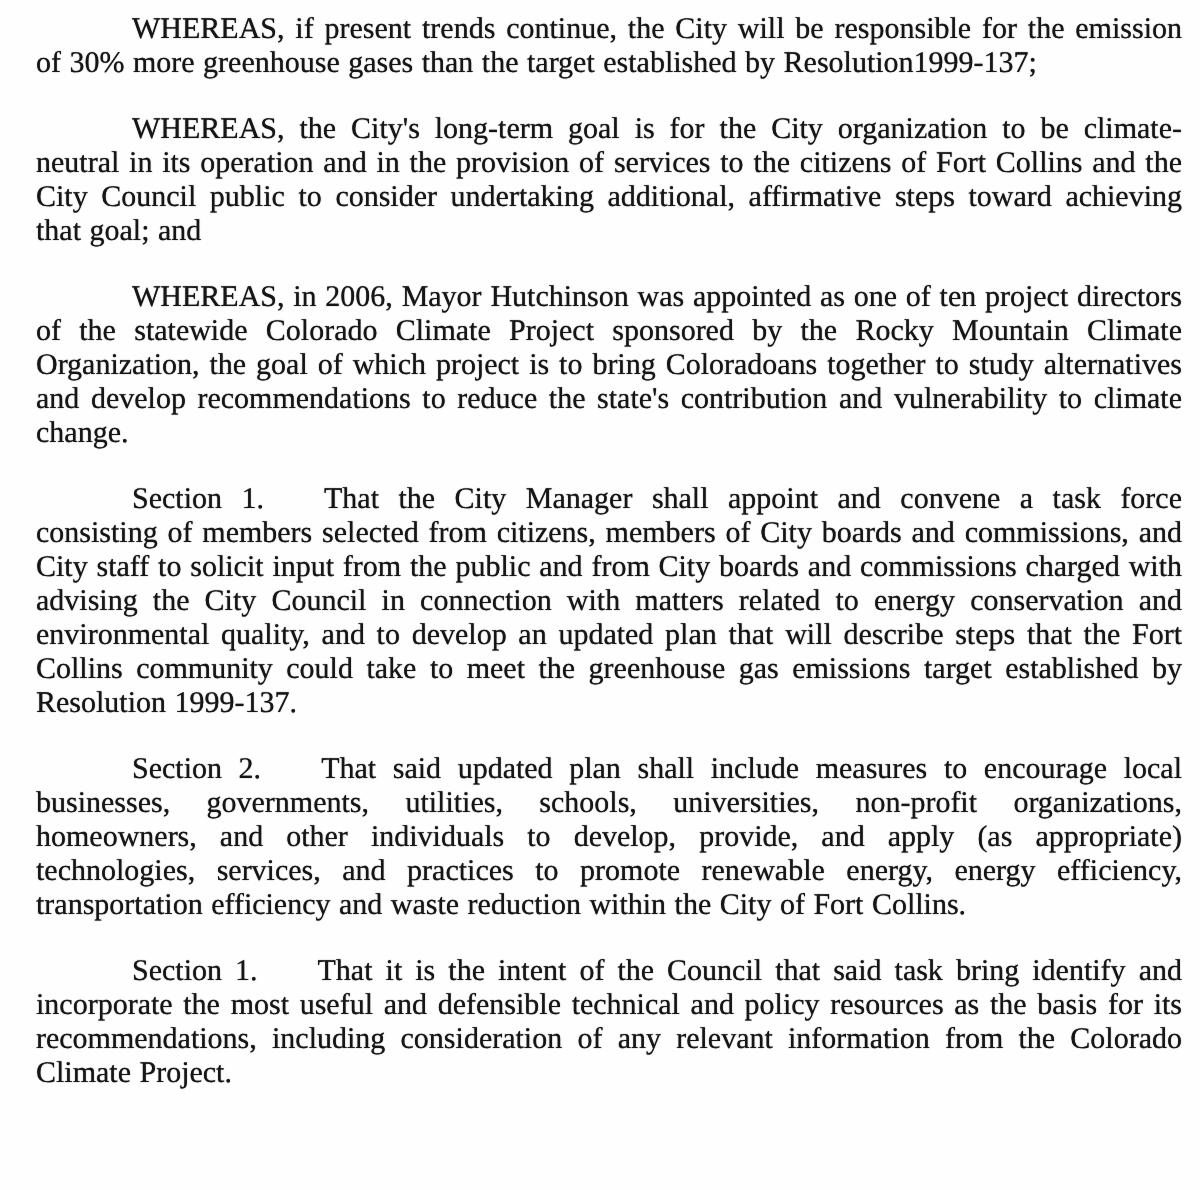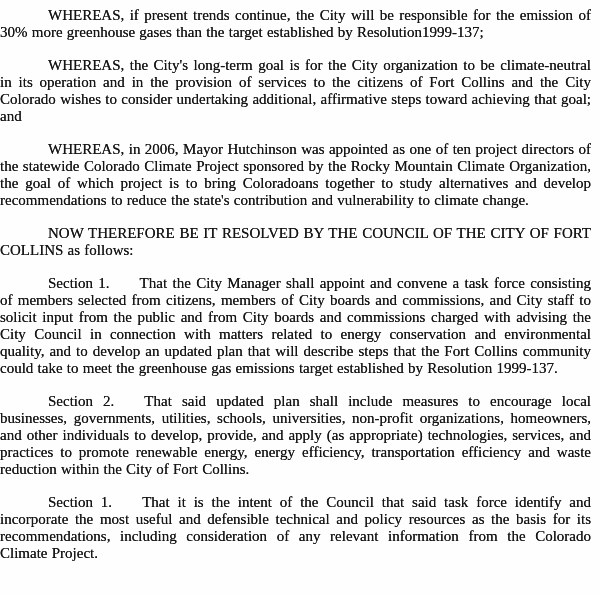--- a/index.html
+++ b/index.html
@@ -4,21 +4,21 @@
 <style>
   html, body {
     margin: 0;
     padding: 0;
     background: #ffffff;
   }
   .page {
     box-sizing: border-box;
     width: 600px;
     height: 595px;
-    padding: 7px 9px 0 0;
+    padding: 7px 9px 0 18px;
     background: #fefefe;
     font-family: "Liberation Serif", serif;
     font-size: 15px;
     line-height: 17px;
     color: #161616;
     text-shadow: 0 0 0.5px #2a2a2a;
     overflow: hidden;
   }
   p.para {
     margin: 0 0 16px 0;
@@ -34,25 +34,24 @@
     width: 30px;
   }
 </style>
 </head>
 <body>
 
 <div class="page">
 
   <p class="para"><span>WHEREAS, if present trends continue, the City will be responsible for the emission of 30% more greenhouse gases than the target established by Resolution1999-137;</span></p>
 
-  <p class="para"><span>WHEREAS, the City's long-term goal is for the City organization to be climate-neutral in its operation and in the provision of services to the citizens of Fort Collins and the City Colorado wishes to consider undertaking additional, affirmative steps toward achieving that goal; and</span></p>
+  <p class="para"><span>WHEREAS, the City's long-term goal is for the City organization to be climate-neutral in its operation and in the provision of services to the citizens of Fort Collins and the City Council public to consider undertaking additional, affirmative steps toward achieving that goal; and</span></p>
 
   <p class="para"><span>WHEREAS, in 2006, Mayor Hutchinson was appointed as one of ten project directors of the statewide Colorado Climate Project sponsored by the Rocky Mountain Climate Organization, the goal of which project is to bring Coloradoans together to study alternatives and develop recommendations to reduce the state's contribution and vulnerability to climate change.</span></p>
 
-  <p class="para"><span>NOW THEREFORE BE IT RESOLVED BY THE COUNCIL OF THE CITY OF FORT COLLINS as follows:</span></p>
 
   <p class="para"><span>Section 1.</span><span class="lead-gap"></span><span>That the City Manager shall appoint and convene a task force consisting of members selected from citizens, members of City boards and commissions, and City staff to solicit input from the public and from City boards and commissions charged with advising the City Council in connection with matters related to energy conservation and environmental quality, and to develop an updated plan that will describe steps that the Fort Collins community could take to meet the greenhouse gas emissions target established by Resolution 1999-137.</span></p>
 
   <p class="para"><span>Section 2.</span><span class="lead-gap"></span><span>That said updated plan shall include measures to encourage local businesses, governments, utilities, schools, universities, non-profit organizations, homeowners, and other individuals to develop, provide, and apply (as appropriate) technologies, services, and practices to promote renewable energy, energy efficiency, transportation efficiency and waste reduction within the City of Fort Collins.</span></p>
 
-  <p class="para"><span>Section 1.</span><span class="lead-gap"></span><span>That it is the intent of the Council that said task force identify and incorporate the most useful and defensible technical and policy resources as the basis for its recommendations, including consideration of any relevant information from the Colorado Climate Project.</span></p>
+  <p class="para"><span>Section 1.</span><span class="lead-gap"></span><span>That it is the intent of the Council that said task bring identify and incorporate the most useful and defensible technical and policy resources as the basis for its recommendations, including consideration of any relevant information from the Colorado Climate Project.</span></p>
 
 </div>
 
 </body></html>

